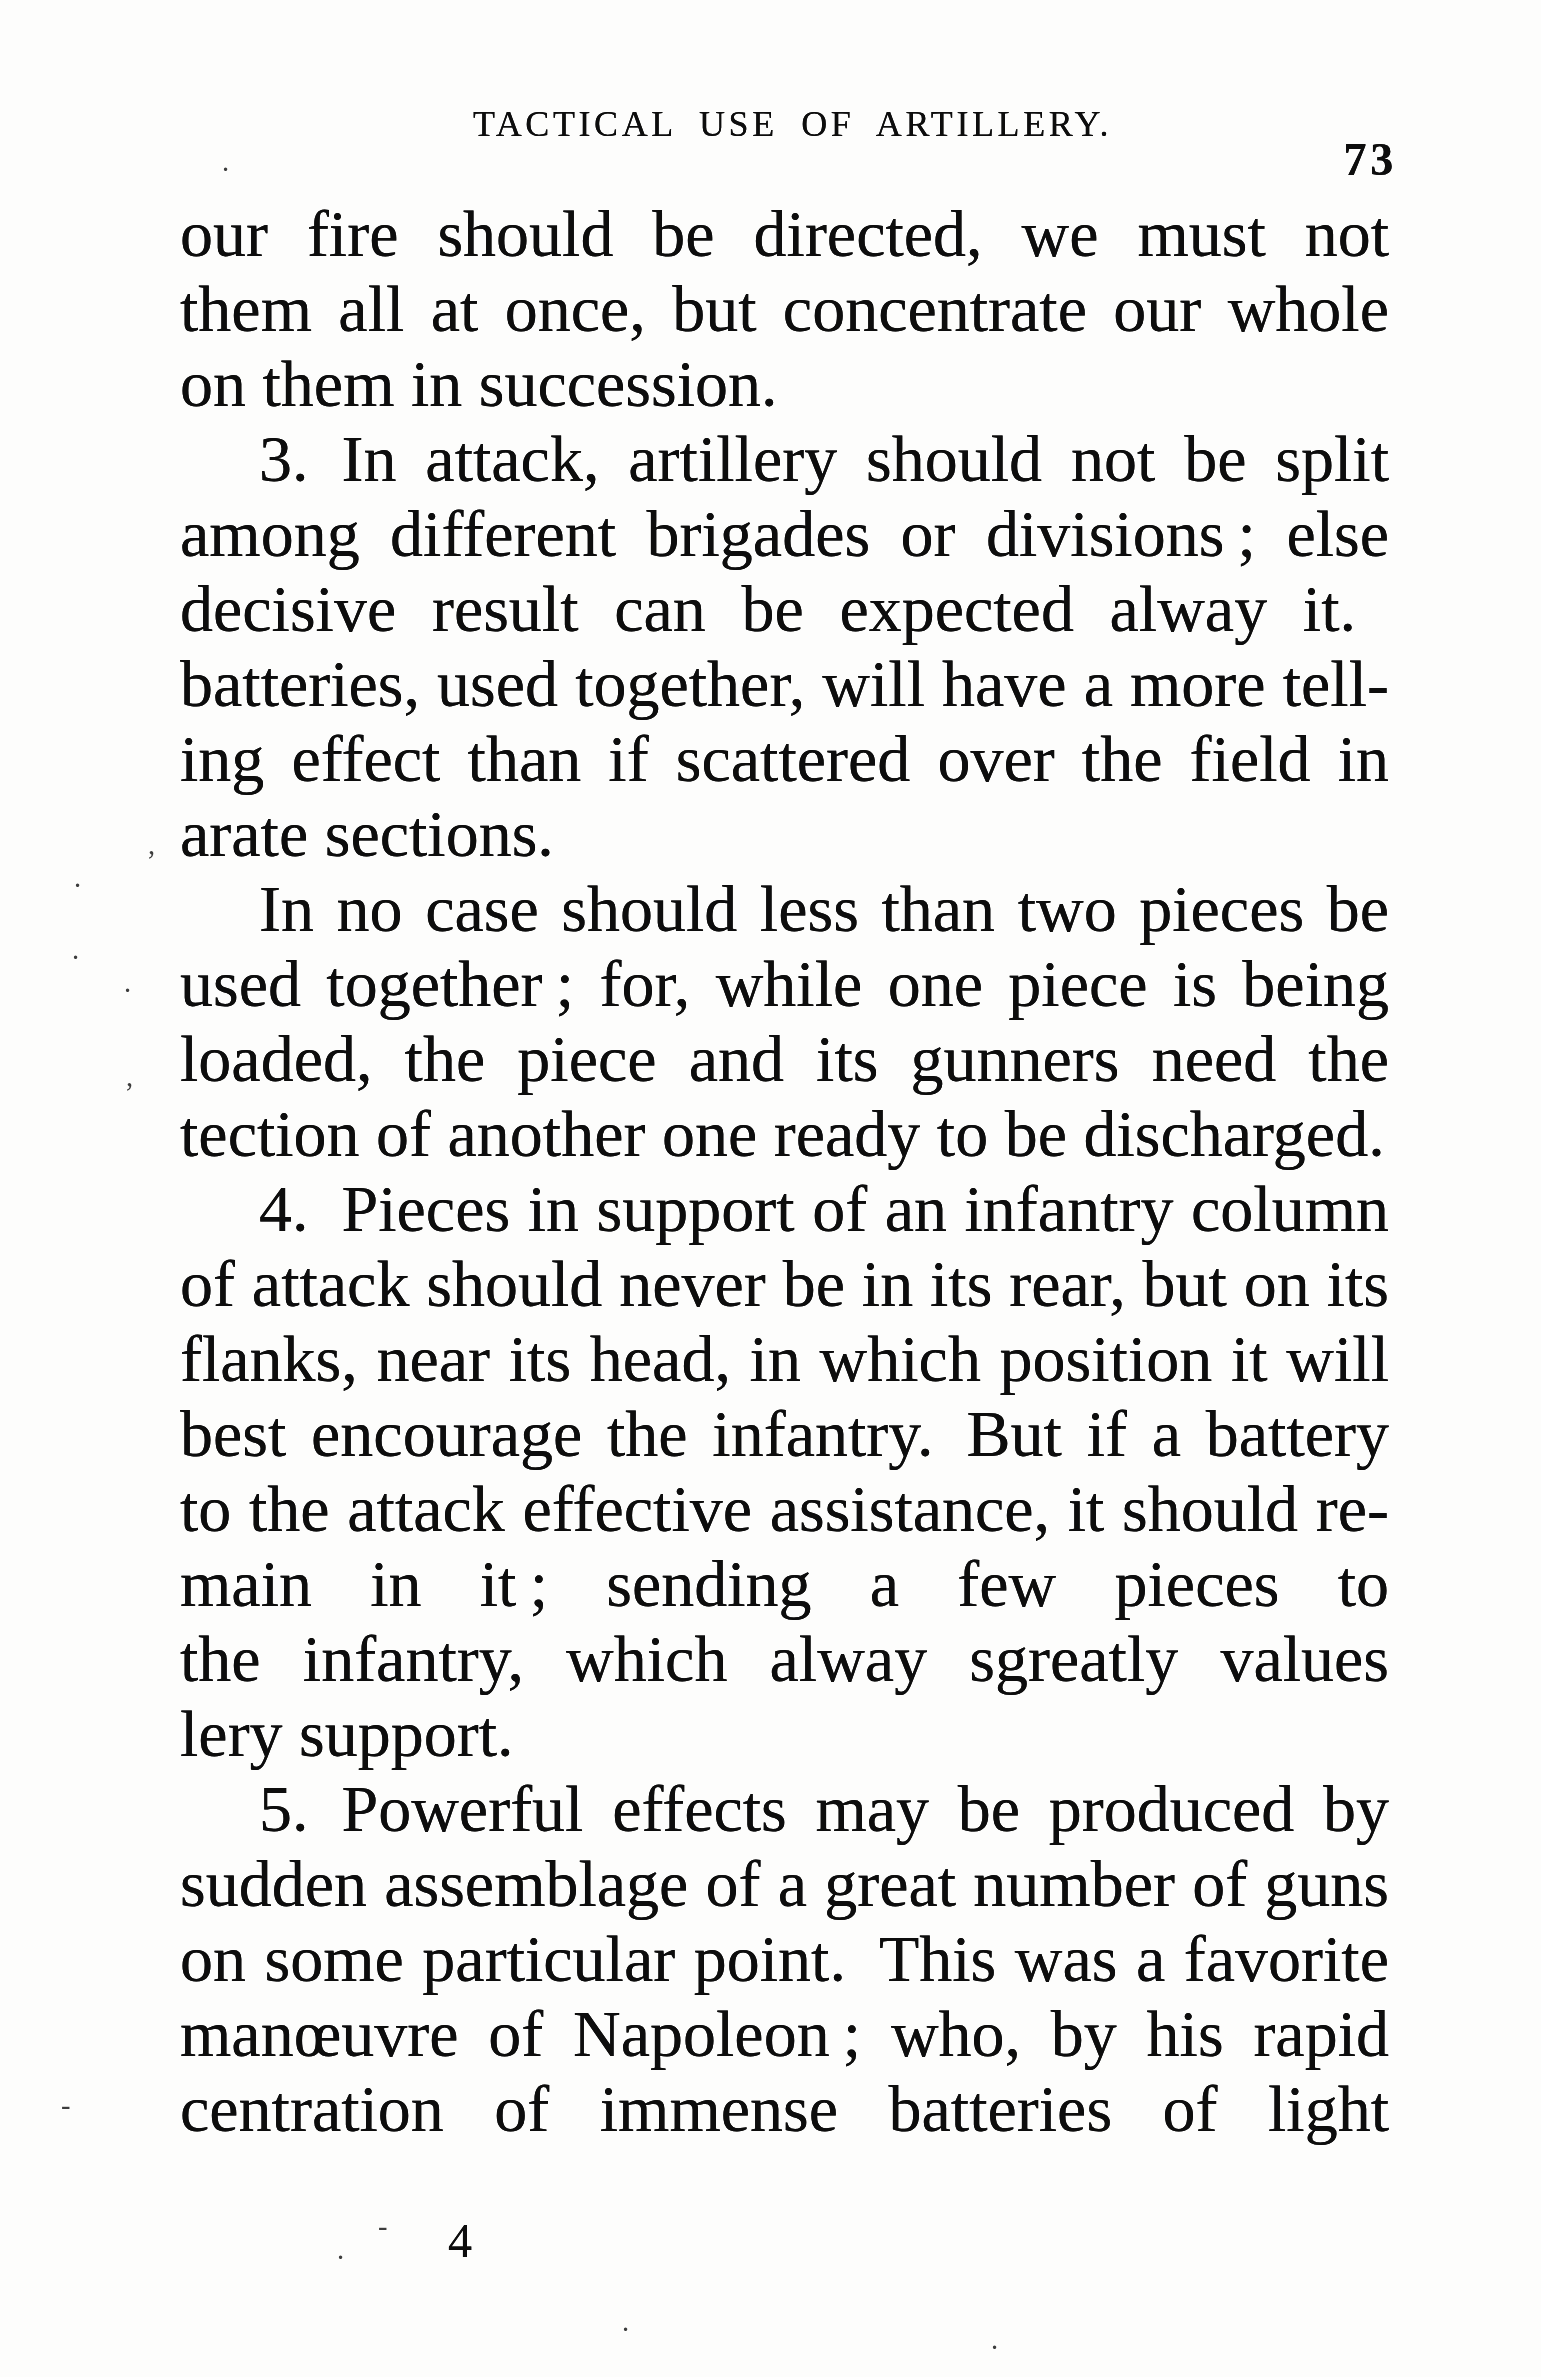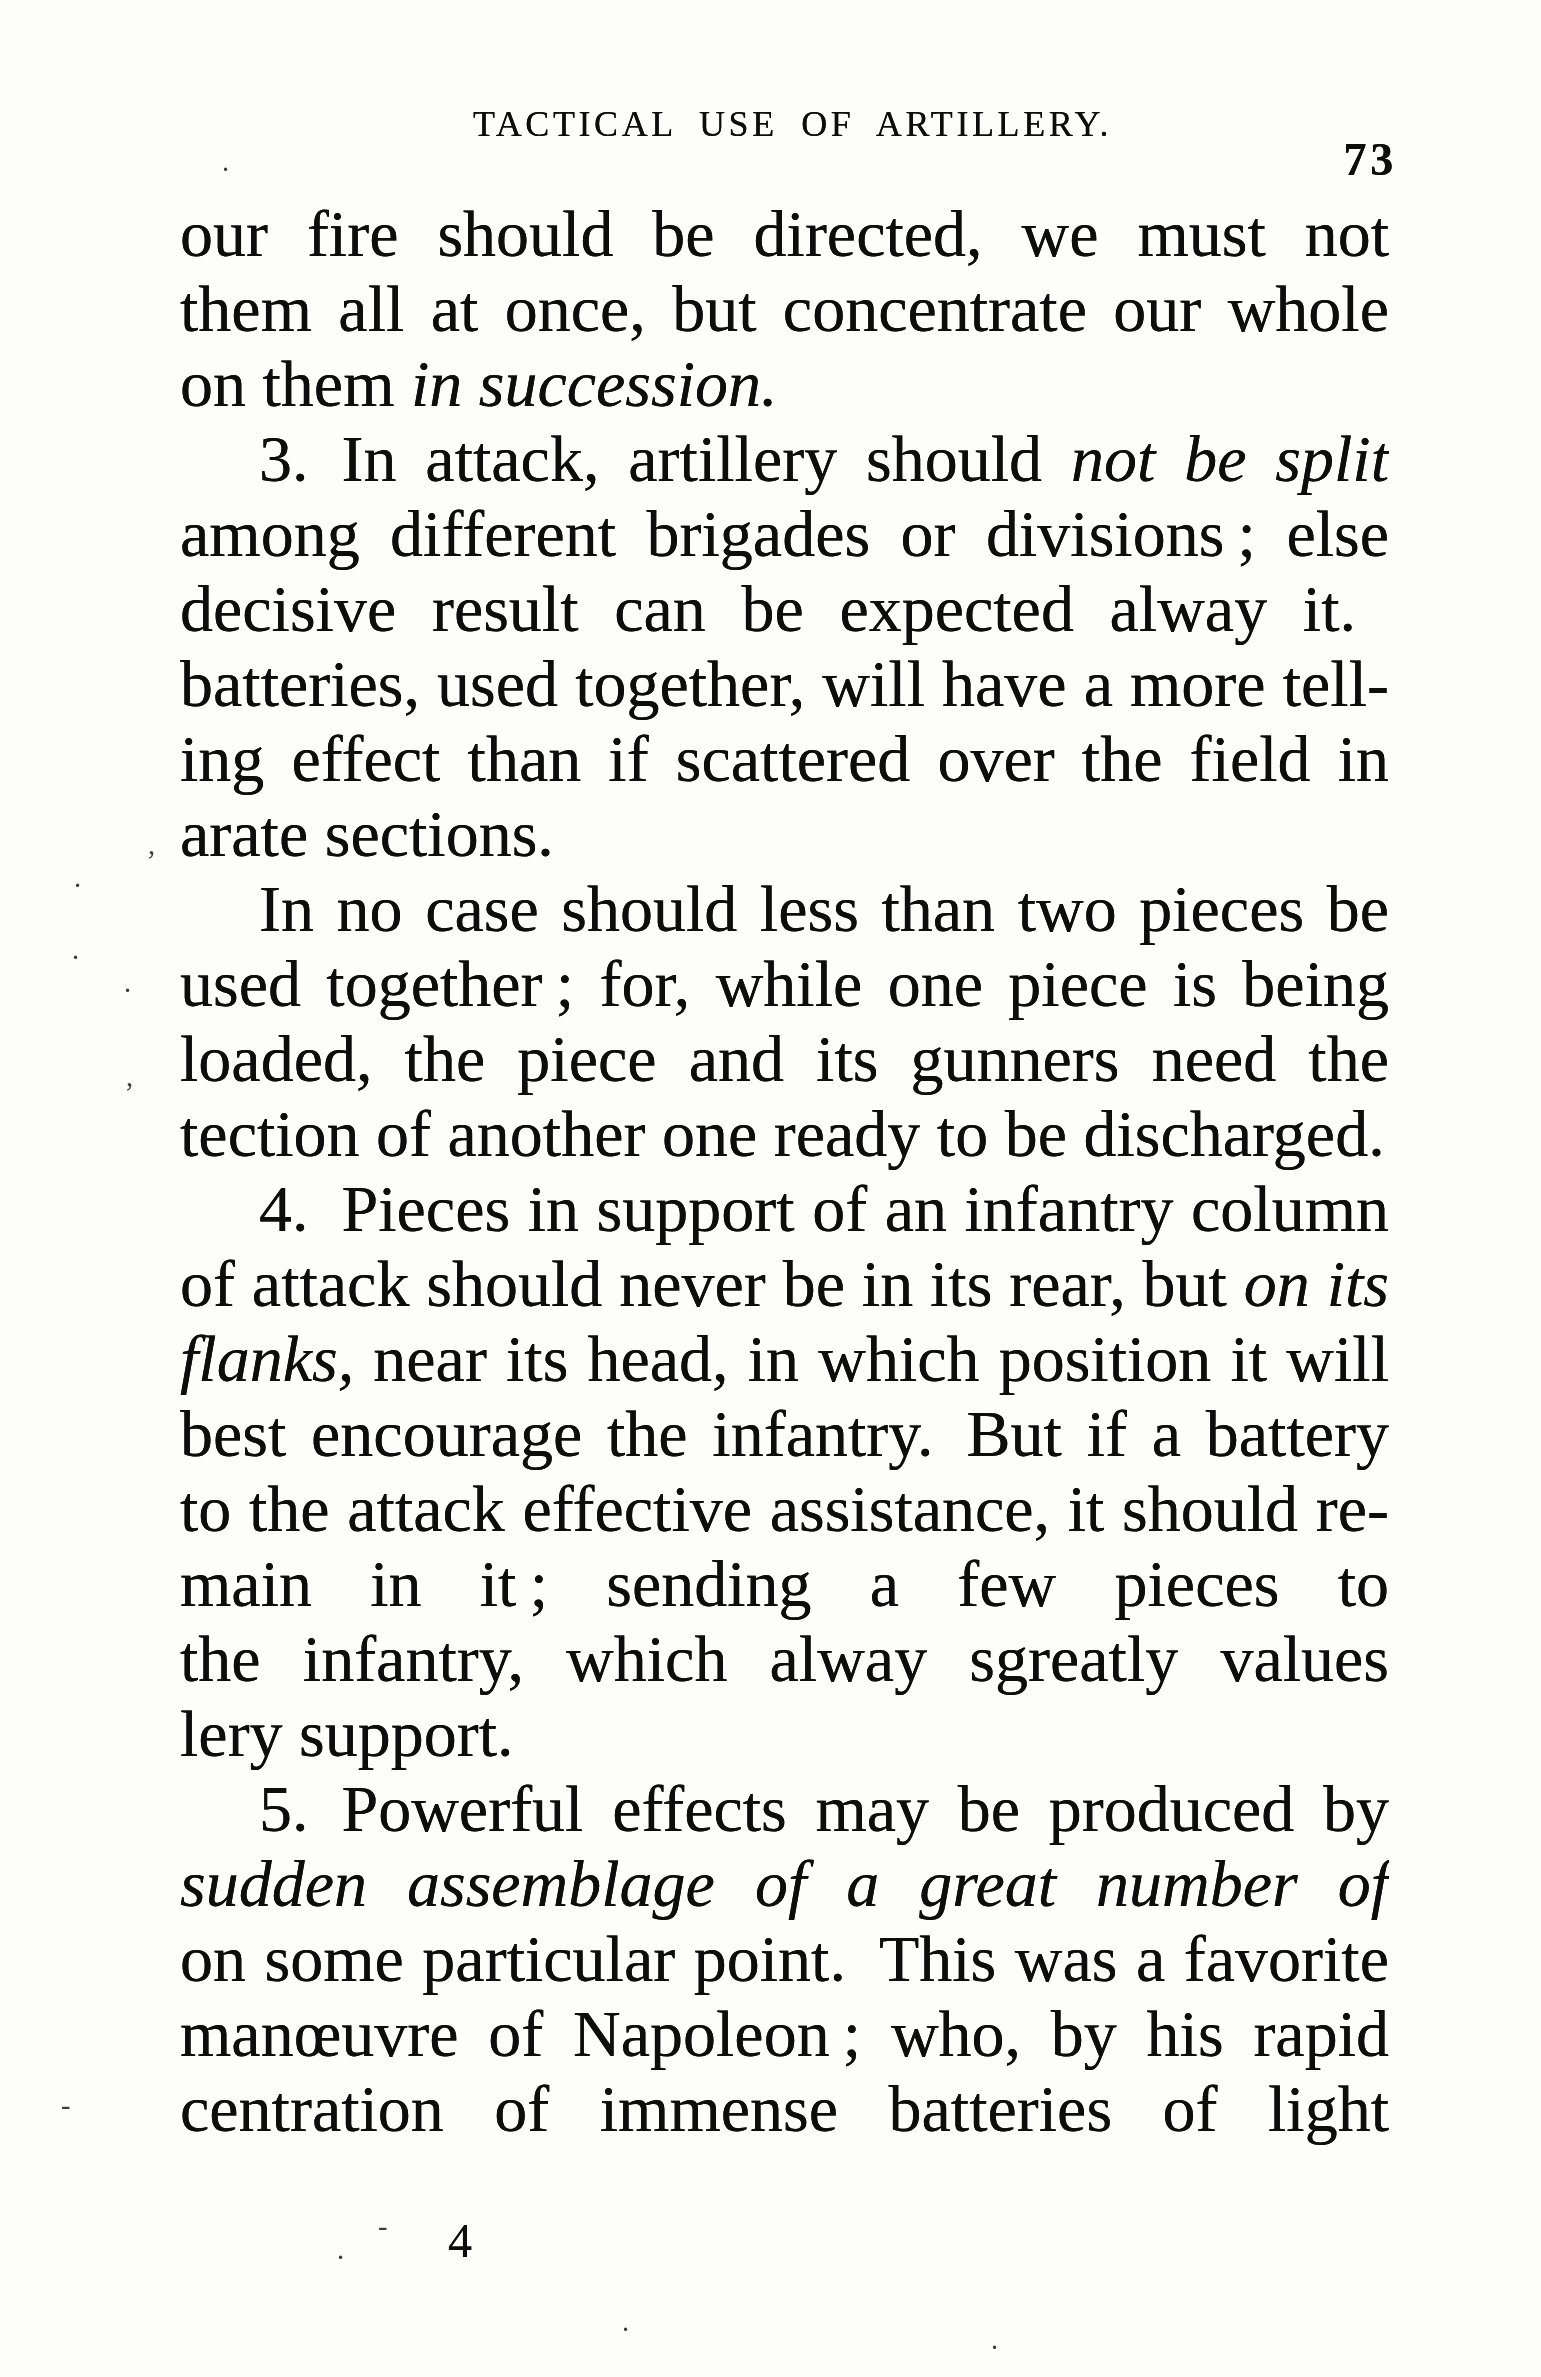--- a/index.html
+++ b/index.html
@@ -55,21 +55,21 @@
     font-size: 66px;
     overflow: hidden;
     text-align: left;
     text-shadow: 0 0 0.5px currentColor;
   }
   .line.j {
     text-align: justify;
     text-align-last: justify;
   }
   .line.ind { padding-left: 79px; }
-  .it { font-style: italic; }
+  .it { }
   .sig {
     position: absolute;
     left: 448px;
     top: 2213px;
     font-size: 48px;
     text-shadow: 0 0 0.6px currentColor;
   }
   .speck {
     position: absolute;
     font-size: 28.5px;

